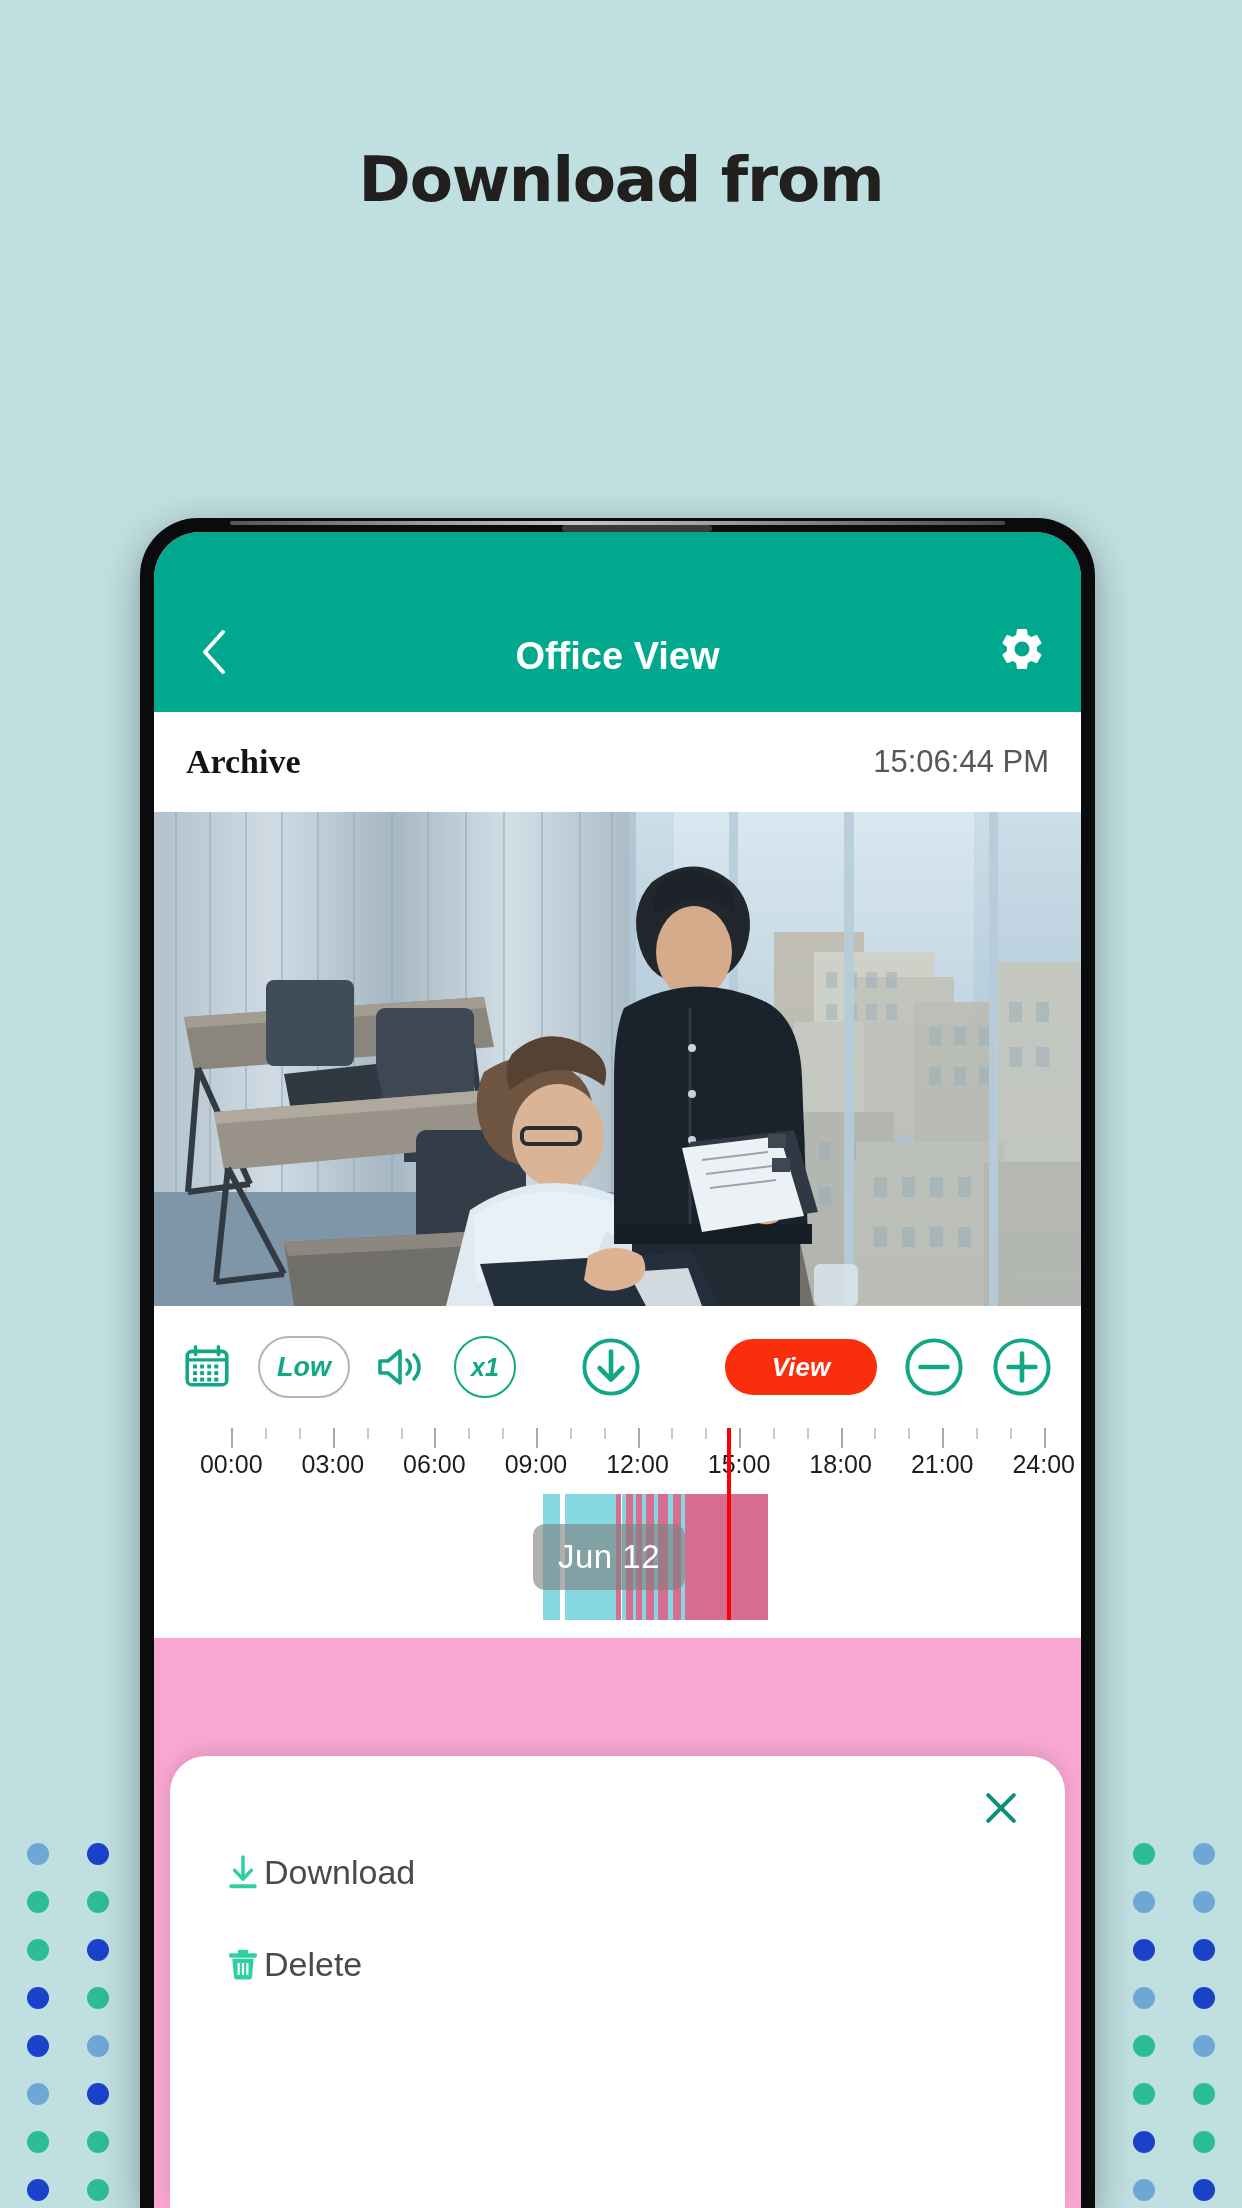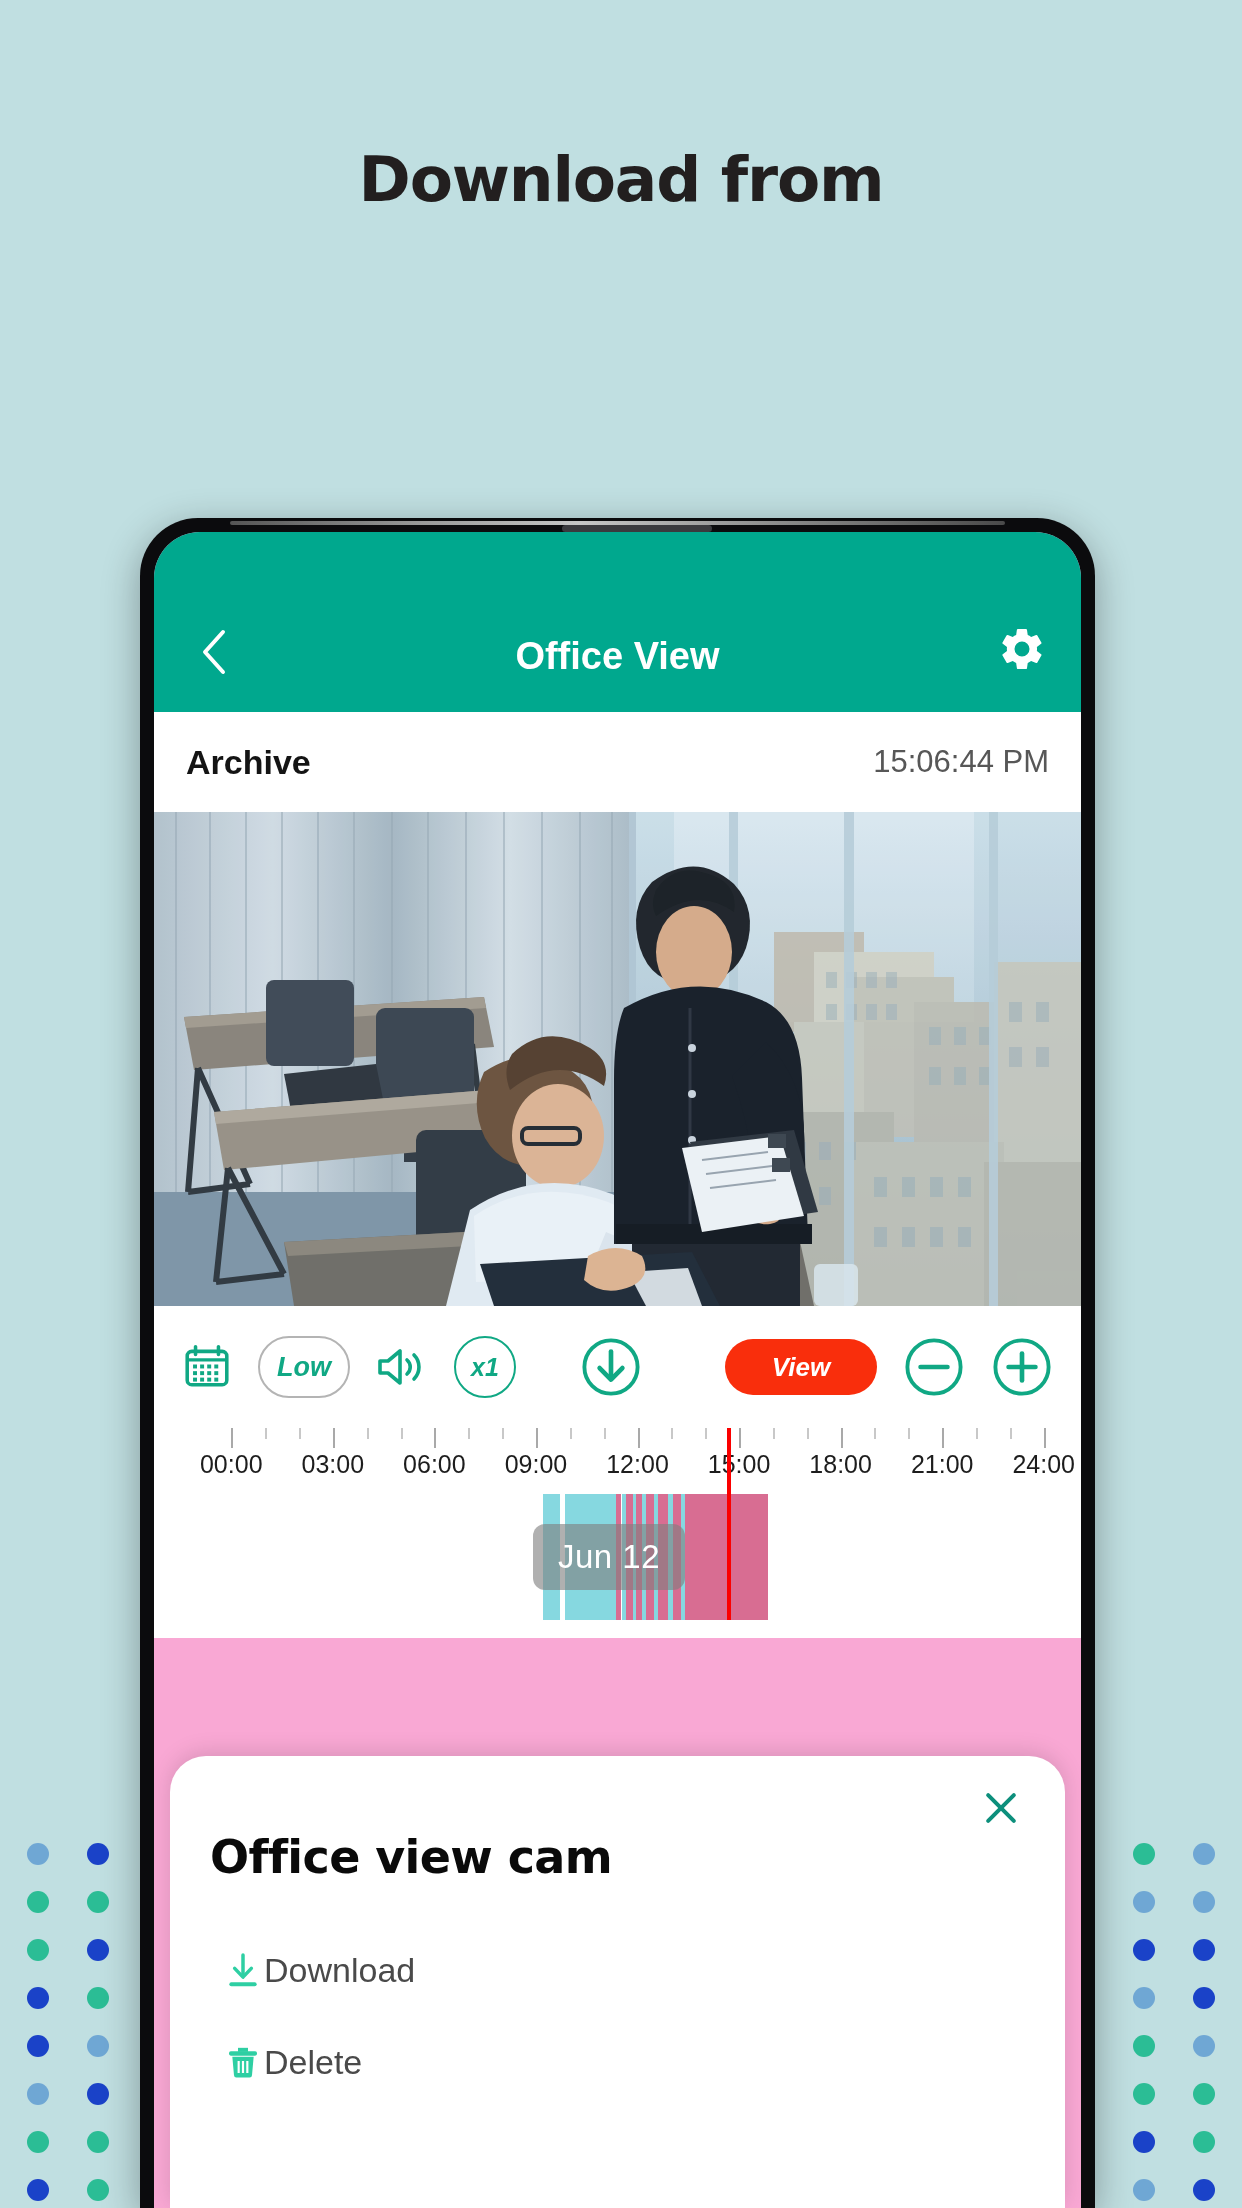--- a/index.html
+++ b/index.html
@@ -106,21 +106,21 @@
 
   
   .archive-row {
     height: 100px;
     background: #fff;
     display: flex;
     align-items: center;
     justify-content: space-between;
     padding: 0 32px;
   }
-  .archive-row .label { font-size: 34px; font-weight: 700; color: #141414; }
+  .archive-row .label { font-size: 34px; font-weight: 700; color: #141414; font-family: Liberation Serif, serif; }
   .archive-row .time  { font-size: 31px; color: #575757; }
 
   
   .video {
     position: relative;
     width: 100%;
     height: 494px;
     overflow: hidden;
     background: #8fa6b5;
   }
@@ -607,21 +607,20 @@
         </div>
     </div>
 
     <div class="sheet">
       <div class="close">
         <svg width="44" height="44" viewBox="0 0 24 24" aria-hidden="true">
           <line x1="5" y1="5" x2="19" y2="19" stroke="#0d8f7c" stroke-width="2.2" stroke-linecap="round"></line>
           <line x1="19" y1="5" x2="5" y2="19" stroke="#0d8f7c" stroke-width="2.2" stroke-linecap="round"></line>
         </svg>
       </div>
-      <h2>Office view cam</h2>
       <div class="menu">
 
         <div class="menu-item">
           <span class="menu-icon">
             <svg width="40" height="44" viewBox="0 0 24 24" aria-hidden="true">
               <line x1="12" y1="3" x2="12" y2="15.5" stroke="#2ecfa3" stroke-width="2.1" stroke-linecap="round"></line>
               <path d="M7 11 L12 16.3 L17 11" fill="none" stroke="#2ecfa3" stroke-width="2.1" stroke-linecap="round" stroke-linejoin="round"></path>
               <line x1="5" y1="20.5" x2="19" y2="20.5" stroke="#2ecfa3" stroke-width="2.4" stroke-linecap="round"></line>
             </svg>
           </span>

